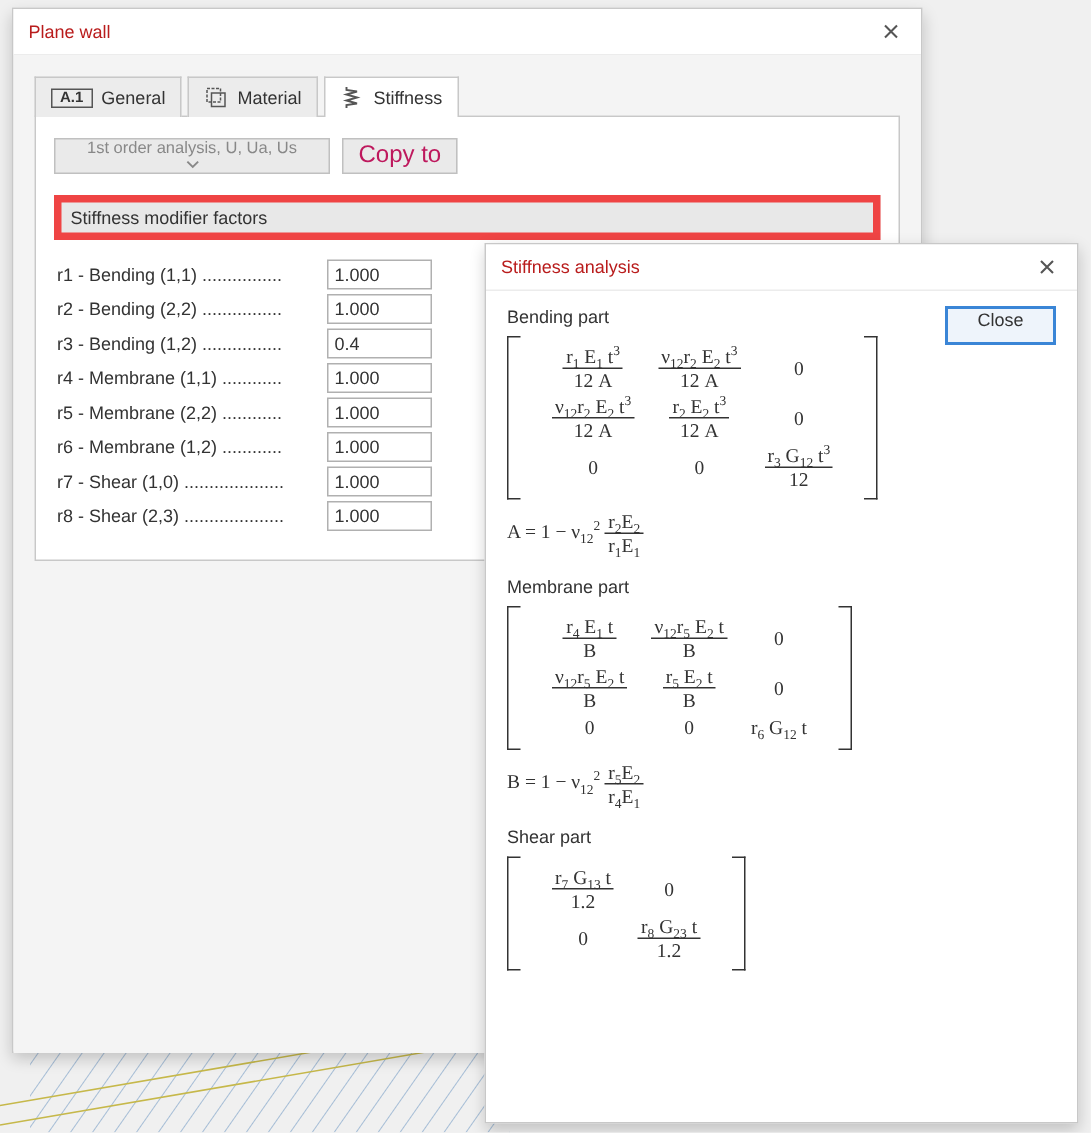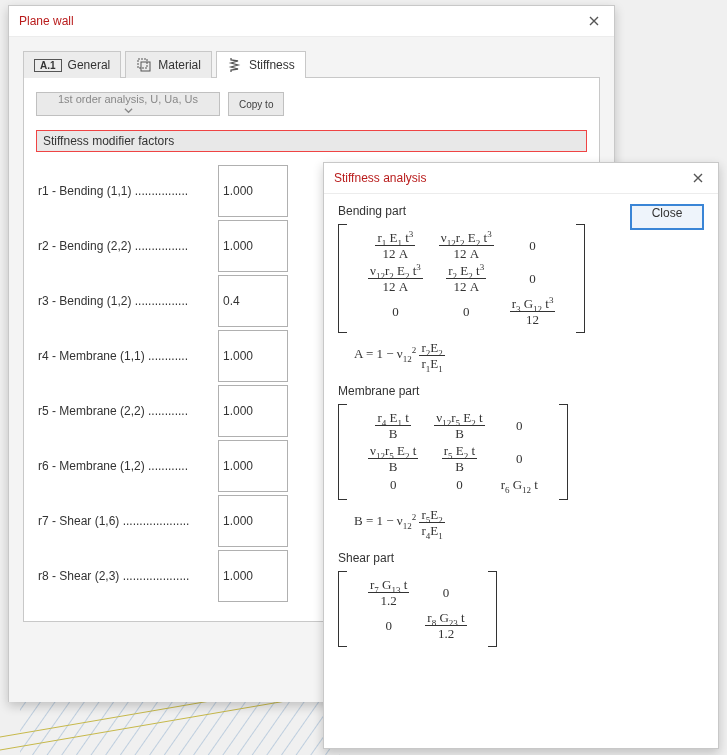--- a/index.html
+++ b/index.html
@@ -141,27 +141,27 @@
     flex-direction: column;
   }
   .btn {
     height: 22px;
     border: 1px solid #c0c0c0;
     background: #eaeaea;
     display: inline-flex;
     align-items: center;
     justify-content: center;
     padding: 0 10px;
-    font-size: 10px;
-    color: #404040;
+    font-size: 16px;
+    color: #be185d;
   }
 
   .section-header {
     background: #e8e8e8;
-    border: 1px solid #ef4444;
+    border: 5px solid #ef4444;
     padding: 3px 6px;
     font-size: 12px;
     margin-bottom: 6px;
   }
   .factors {
     padding: 4px 2px;
   }
   .factor-row {
     display: flex;
     align-items: center;
@@ -172,21 +172,21 @@
     width: 160px;
     font-size: 12px;
     white-space: nowrap;
     overflow: hidden;
   }
   .factor-input {
     width: 60px;
     height: 18px;
     border: 1px solid #b0b0b0;
     background: #fff;
-    padding: 16px 4px;
+    padding: 0 4px;
     font-size: 12px;
     display: inline-flex;
     align-items: center;
   }
 
   
   .stiff-factors {
     left: auto;
     right: 8px;
     top: 162px;
@@ -258,21 +258,21 @@
   .frac .num,
   .frac .den {
     display: block;
     padding: 0 2px;
   }
   .frac .num { border-bottom: 1px solid #333; padding-bottom: 1px; }
   .frac .den { padding-top: 1px; }
   .subsup sub { font-size: 9px; vertical-align: sub; line-height:0; }
   .subsup sup { font-size: 9px; vertical-align: super; line-height:0; }
   .eq-line {
-    margin: 4px 0 12px 16px;
+    margin: 4px 0 12px 0;
   }
 </style>
 </head>
 <body>
 
 <div class="bg-drawing">
   <svg width="727" height="80">
     <defs>
       <pattern id="hatch" width="12" height="12" patternUnits="userSpaceOnUse" patternTransform="rotate(35)">
         <line x1="0" y1="0" x2="0" y2="12" stroke="#4a7fb5" stroke-width="1"></line>
@@ -360,21 +360,21 @@
         </div>
         <div class="factor-row">
           <span class="factor-label">r5 - Membrane (2,2) ............</span>
           <span class="factor-input">1.000</span>
         </div>
         <div class="factor-row">
           <span class="factor-label">r6 - Membrane (1,2) ............</span>
           <span class="factor-input">1.000</span>
         </div>
         <div class="factor-row">
-          <span class="factor-label">r7 - Shear (1,6) ....................</span>
+          <span class="factor-label">r7 - Shear (1,0) ....................</span>
           <span class="factor-input">1.000</span>
         </div>
         <div class="factor-row">
           <span class="factor-label">r8 - Shear (2,3) ....................</span>
           <span class="factor-input">1.000</span>
         </div>
       </div>
 
     </div>
   </div>

